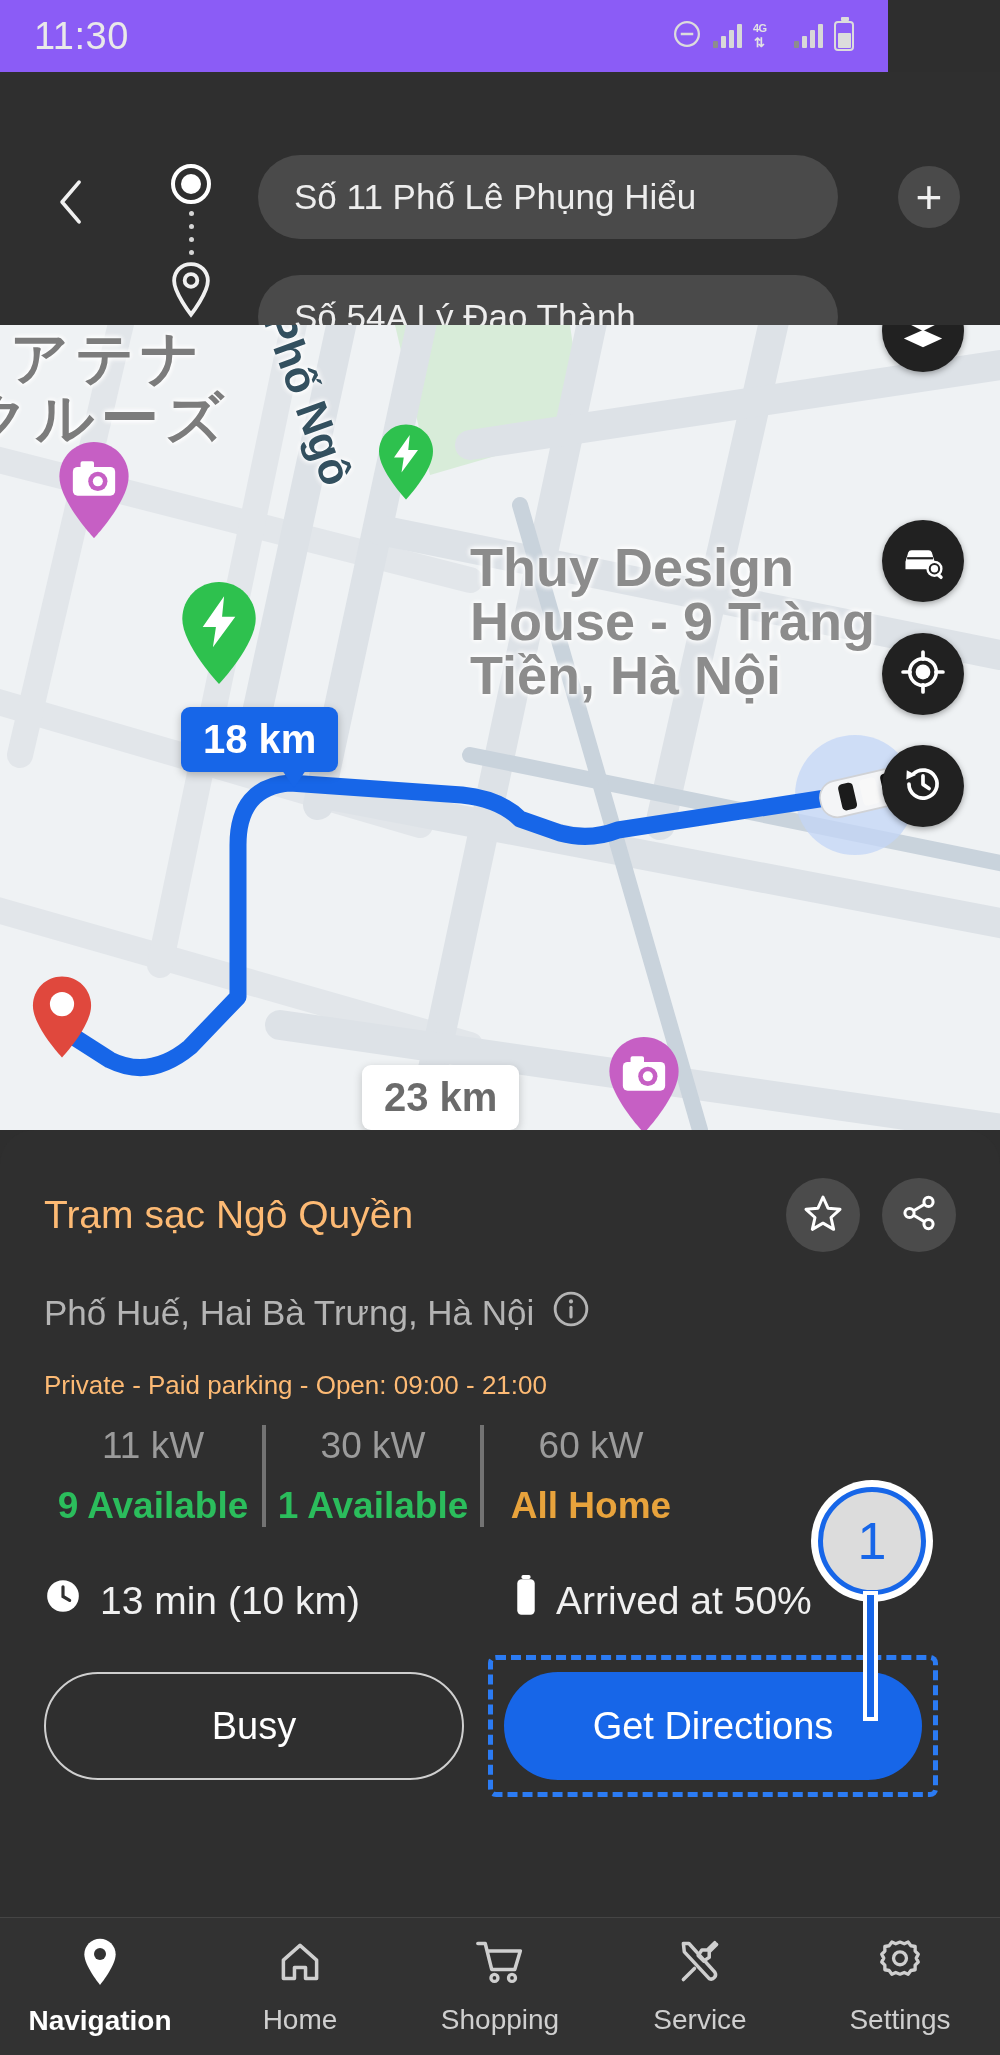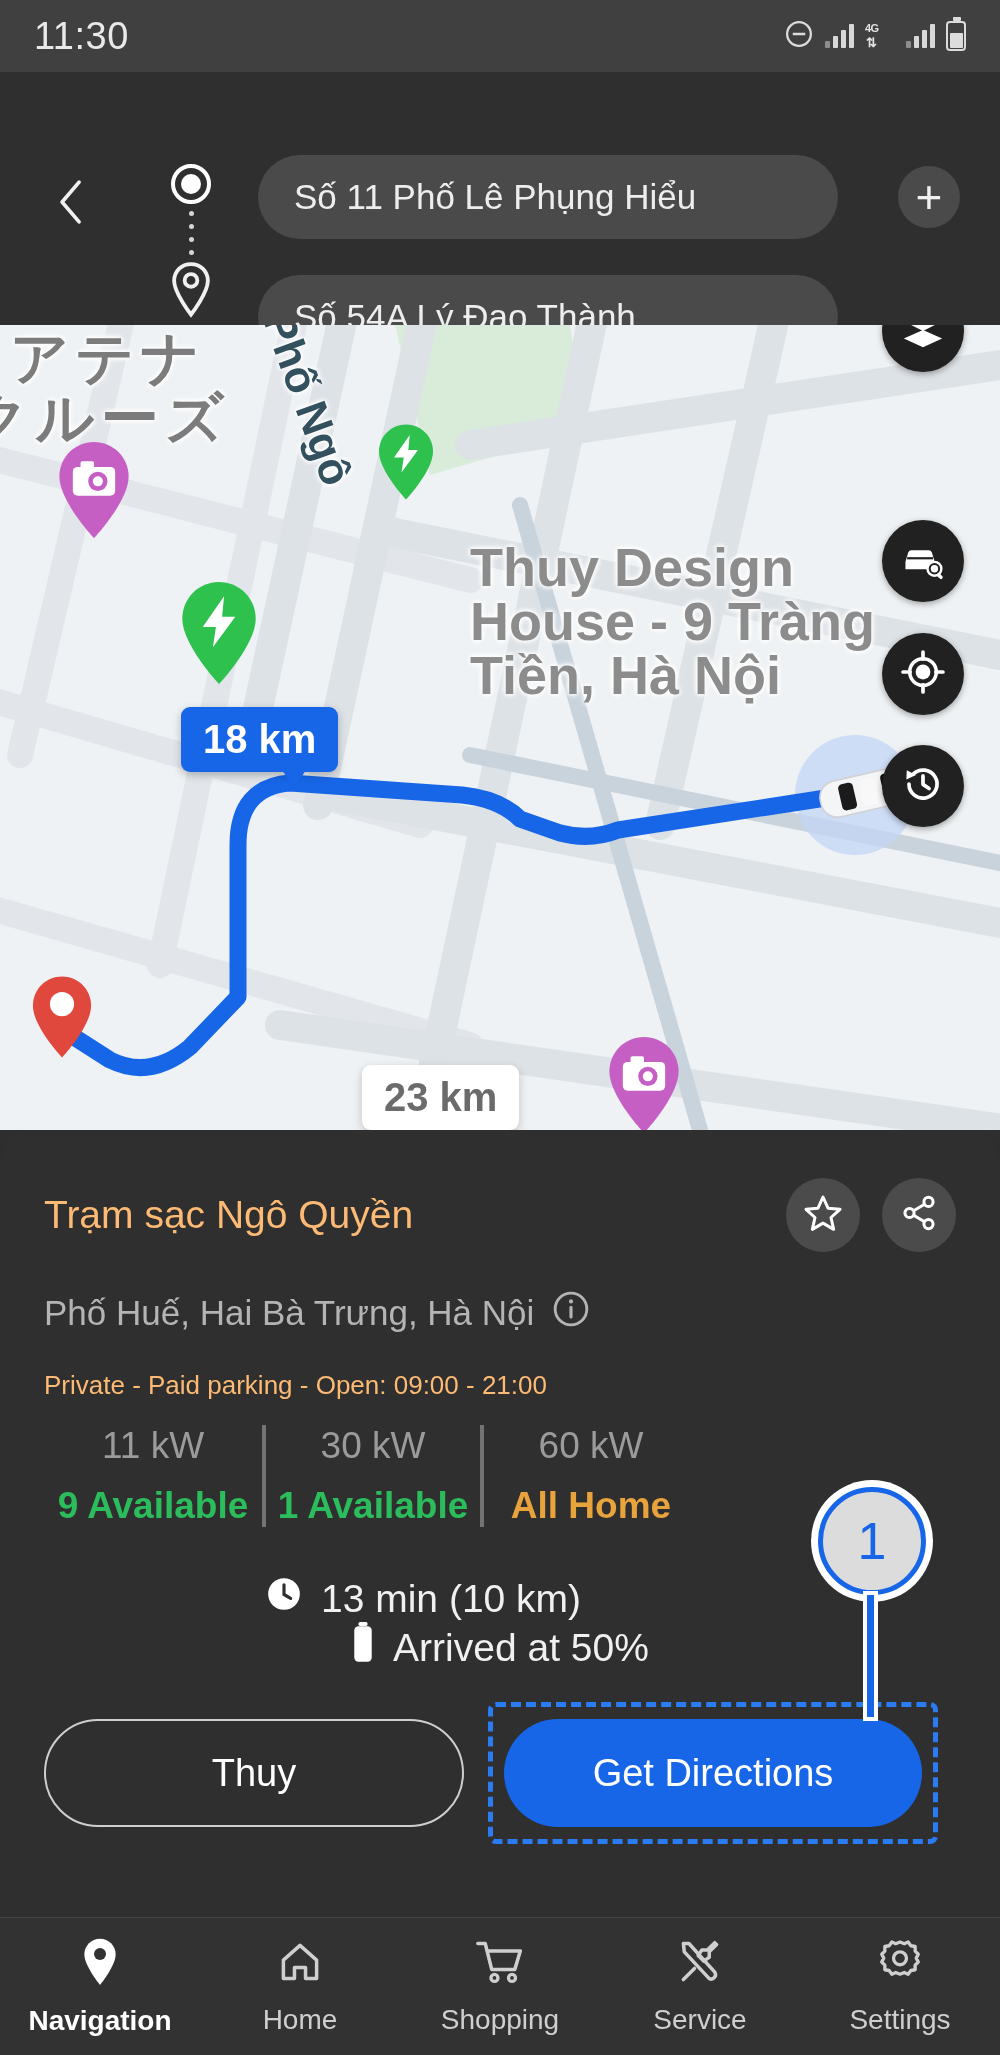--- a/index.html
+++ b/index.html
@@ -6,22 +6,22 @@
   html,body {
     width:1000px; height:2055px;
     background:#000;
     font-family:"Liberation Sans", sans-serif;
     overflow:hidden;
   }
   #app { position:relative; width:1000px; height:2055px; background:#2e2e2e; overflow:hidden; }
 
   
   .statusbar{
-    position:absolute; top:0; left:0; width:1000px; height:72px;
-    background:#404040; display:flex; align-items:center;
+    position:absolute; top:0; left:0; width:888px; height:72px;
+    background:#8b5cf6; display:flex; align-items:center;
     justify-content:space-between; padding:0 34px;
   }
   .clock{ color:#e9e9e9; font-size:38px; letter-spacing:.5px; }
   .status-icons{ display:flex; align-items:center; gap:11px; }
   .si{ display:block; }
   .bars{ display:flex; align-items:flex-end; gap:3px; height:24px; }
   .bars i{ display:block; width:5px; background:#d8d8d8; border-radius:1px; }
   .bars i:nth-child(1){ height:7px; background:#8d8d8d;}
   .bars i:nth-child(2){ height:12px;}
   .bars i:nth-child(3){ height:18px;}
@@ -127,21 +127,21 @@
   .card-meta{ margin-top:34px; color:#fdba74; font-size:26px; white-space:nowrap;}
 
   .power-row{ display:flex; margin-top:24px; align-items:stretch; }
   .pw{ flex:0 0 auto; width:218px; text-align:center; position:relative; padding:0 6px;}
   .pw + .pw{ border-left:4px solid #737373; }
   .pw-kw{ color:#9b9b9b; font-size:37px; }
   .pw-st{ font-size:37px; font-weight:bold; margin-top:18px; }
   .st-green{ color:#2bbd5c; }
   .st-orange{ color:#e8a33c; }
 
-  .eta-row{ display:flex; align-items:center; margin-top:48px; gap:0;flex-direction:column; }
+  .eta-row{ display:flex; align-items:center; margin-top:48px; gap:0; }
   .eta-item{ display:flex; align-items:center; gap:18px; color:#f0f0f0;
              font-size:39px; white-space:nowrap; }
   .eta-item:first-child{ width:470px; }
 
   .btn-row{ display:flex; gap:40px; margin-top:46px; }
   .btn{
     height:108px; border-radius:60px; display:flex; align-items:center;
     justify-content:center; font-size:38px; cursor:pointer;
   }
   .btn-book{ width:420px; border:2.5px solid #cfcfcf; color:#fff; background:transparent;}
@@ -458,21 +458,21 @@
           <svg width="24" height="42" viewBox="0 0 14 26">
             <rect x="4.2" y="0" width="5.6" height="2.4" rx="1" fill="#fff"></rect>
             <rect x="1.6" y="2.6" width="10.8" height="22" rx="2.6" fill="#fff"></rect>
           </svg>
         </span>
         <span>Arrived at 50%</span>
       </div>
     </div>
 
     <div class="btn-row">
-      <div class="btn btn-book">Thuy</div>
+      <div class="btn btn-book">Busy</div>
       <div class="dir-wrap">
         <div class="btn btn-dir">Get Directions</div>
         <div class="dir-hl"></div>
       </div>
     </div>
   </div>
 
   <div class="annot">
     <div class="annot-circle">1</div>
     <div class="annot-stem"></div>

